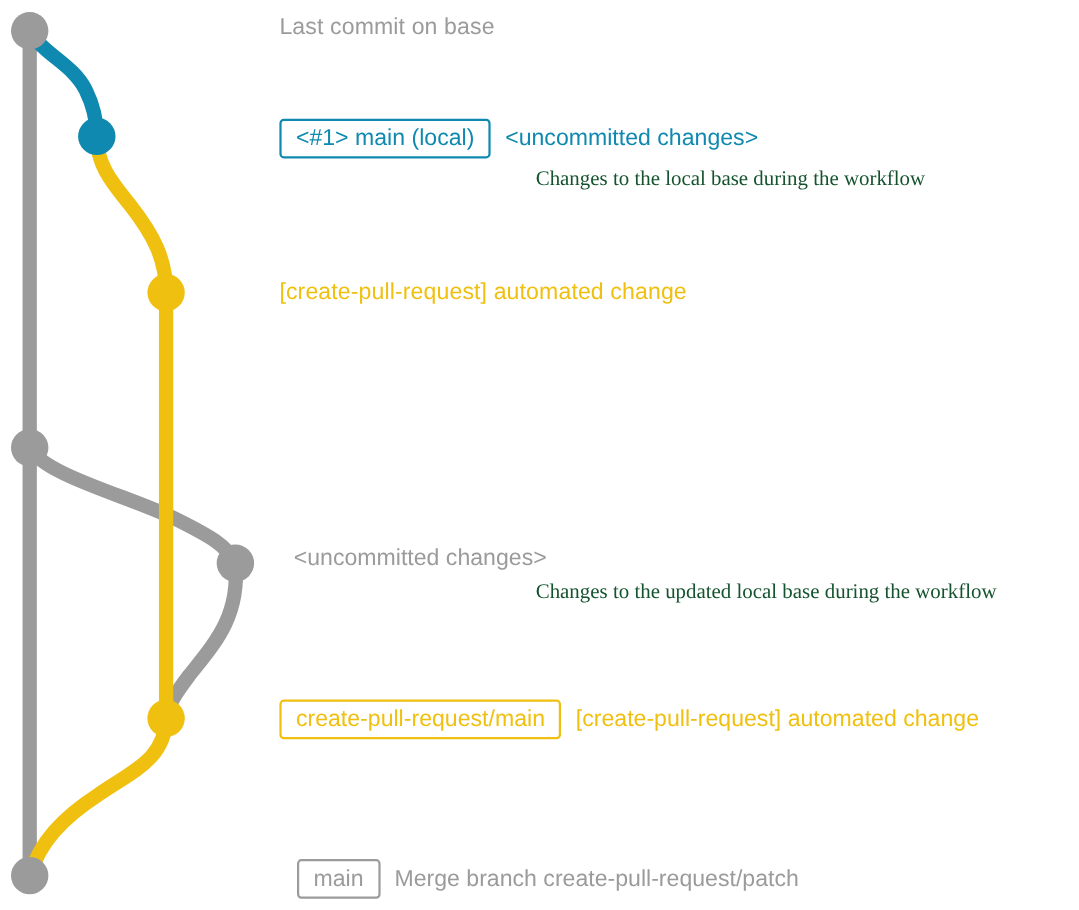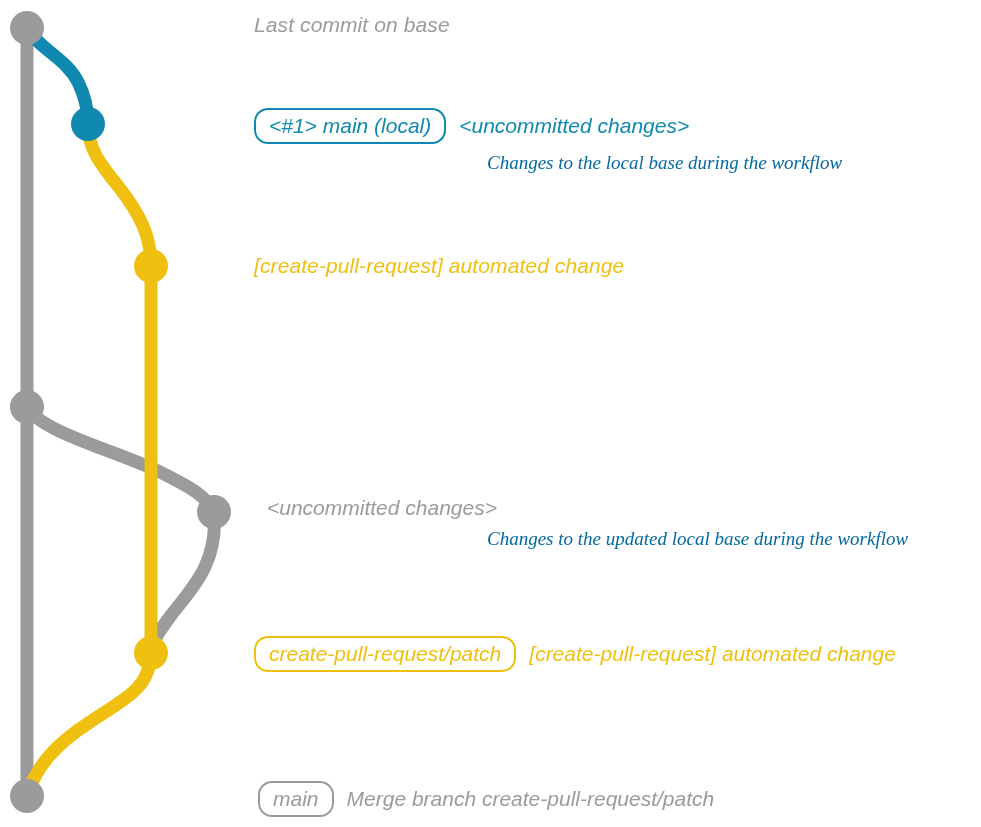--- a/index.html
+++ b/index.html
@@ -24,21 +24,20 @@
     width: 981px;
     height: 827px;
   }
 
   .annotations {
     position: absolute;
     left: 0;
     top: 0;
     width: 981px;
     height: 738px;
-    font-style: italic;
   }
 
   .anno {
     position: absolute;
     display: block;
   }
 
   
   .plain-label {
     font-family: "Liberation Sans", sans-serif;
@@ -50,40 +49,40 @@
 
   
   .row {
     display: flex;
     align-items: center;
     white-space: nowrap;
   }
   .pill {
     display: inline-block;
     border: 2px solid currentColor;
-    border-radius: 14px;
+    border-radius: 4px;
     padding: 4px 13px 5px 13px;
     font-family: "Liberation Sans", sans-serif;
     font-size: 21px;
     font-weight: 400;
     line-height: 1.1;
     white-space: nowrap;
   }
   .subject {
     font-family: "Liberation Sans", sans-serif;
     font-size: 21px;
     font-weight: 400;
     margin-left: 13px;
     white-space: nowrap;
   }
   .desc {
     font-family: "Liberation Serif", serif;
     font-size: 19px;
     font-weight: 400;
-    color: #0369a1;
+    color: #14532d;
     white-space: nowrap;
   }
 
   
   .c-blue   { color: #1089b0; }
   .c-yellow { color: #f0c010; }
   .c-gray   { color: #9b9b9b; }
 </style>
 </head>
 <body>
@@ -134,25 +133,25 @@
 
   <div class="anno" style="left:254px; top:496px;">
     <div class="row">
       <span class="subject c-gray">&lt;uncommitted changes&gt;</span>
     </div>
     <div class="desc" style="margin-left:233px; margin-top:8px;">Changes to the updated local base during the workflow</div>
   </div>
 
   <div class="anno" style="left:254px; top:636px;">
     <div class="row">
-      <span class="pill c-yellow">create-pull-request/patch</span>
+      <span class="pill c-yellow">create-pull-request/main</span>
       <span class="subject c-yellow">[create-pull-request] automated change</span>
     </div>
   </div>
 
-  <div class="anno" style="left:258px; top:781px;">
+  <div class="anno" style="left:270px; top:781px;">
     <div class="row">
       <span class="pill c-gray">main</span>
       <span class="subject c-gray">Merge branch create-pull-request/patch</span>
     </div>
   </div>
 
 </div>
 
 </body></html>

